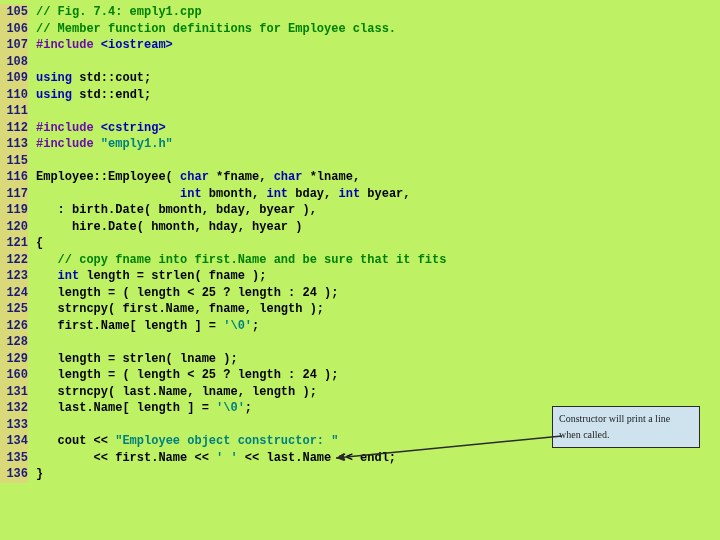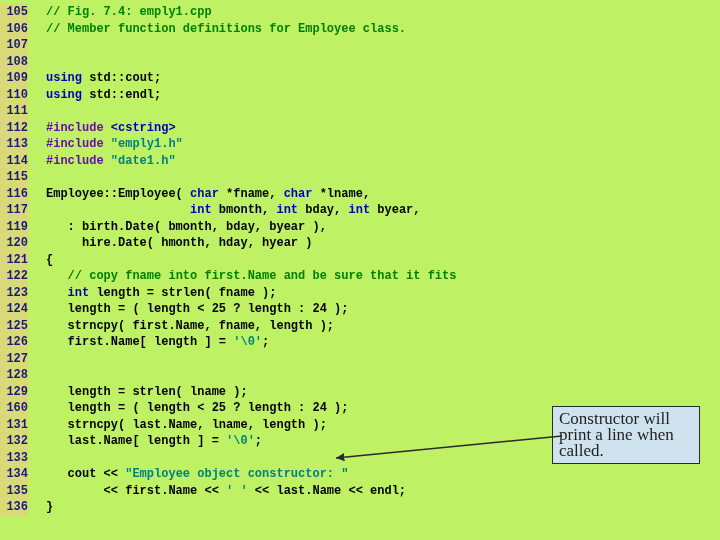--- a/index.html
+++ b/index.html
@@ -27,75 +27,73 @@
   }
   .lnum {
     width: 28px;
     text-align: right;
     color: #1a1a7a;
     background: #d9d97a;
     padding-right: 0px;
     flex-shrink: 0;
   }
   .code {
-    padding-left: 18px;
+    padding-left: 8px;
   }
   .c  { color: #008000; }
   .k  { color: #0000bb; }
   .t  { color: #0000bb; margin-top: 45px; }
   .s  { color: #008080; }
   .ch { color: #008080; }
   .p  { color: #6a0dad; }
   .n  { color: #000000; text-align: center; }
   .callout {
     position: absolute;
     right: 20px;
     top: 406px;
     width: 134px;
     background: #cfe3ef;
     border: 1px solid #2a2a2a;
     padding: 4px 6px;
     font-family: Georgia, "Times New Roman", serif;
     font-weight: normal;
-    font-size: 17px;
+    font-size: 10px;
     line-height: 16px;
     color: #222;
   }
   .arrow {
     position: absolute;
     pointer-events: none;
   }
 </style>
 </head>
 <body>
 
 <div class="page">
   <div class="code-area" id="code-area">
       <div class="line"><span class="lnum">105</span><span class="code"><span class="c">// Fig. 7.4: emply1.cpp</span></span></div>
       <div class="line"><span class="lnum">106</span><span class="code"><span class="c">// Member function definitions for Employee class.</span></span></div>
-      <div class="line"><span class="lnum">107</span></div>
+      <div class="line"><span class="lnum">107</span><span class="code"><span class="p">#include </span><span class="k">&lt;iostream&gt;</span></span></div>
       <div class="line"><span class="lnum">108</span><span class="code"></span></div>
       <div class="line"><span class="lnum">109</span><span class="code"><span class="k">using</span><span class="n"> std::cout;</span></span></div>
       <div class="line"><span class="lnum">110</span><span class="code"><span class="k">using</span><span class="n"> std::endl;</span></span></div>
       <div class="line"><span class="lnum">111</span><span class="code"></span></div>
       <div class="line"><span class="lnum">112</span><span class="code"><span class="p">#include </span><span class="k">&lt;cstring&gt;</span></span></div>
       <div class="line"><span class="lnum">113</span><span class="code"><span class="p">#include </span><span class="s">"emply1.h"</span></span></div>
-      <div class="line"><span class="lnum">114</span><span class="code"><span class="p">#include </span><span class="s">"date1.h"</span></span></div>
       <div class="line"><span class="lnum">115</span><span class="code"></span></div>
       <div class="line"><span class="lnum">116</span><span class="code"><span class="n">Employee::Employee( </span><span class="t">char</span><span class="n"> *fname, </span><span class="t">char</span><span class="n"> *lname,</span></span></div>
       <div class="line"><span class="lnum">117</span><span class="code"><span class="n">                    </span><span class="t">int</span><span class="n"> bmonth, </span><span class="t">int</span><span class="n"> bday, </span><span class="t">int</span><span class="n"> byear,</span></span></div>
       <div class="line"><span class="lnum">119</span><span class="code"><span class="n">   : birth.Date( bmonth, bday, byear ),</span></span></div>
       <div class="line"><span class="lnum">120</span><span class="code"><span class="n">     hire.Date( hmonth, hday, hyear )</span></span></div>
       <div class="line"><span class="lnum">121</span><span class="code"><span class="n">{</span></span></div>
       <div class="line"><span class="lnum">122</span><span class="code"><span class="n">   </span><span class="c">// copy fname into first.Name and be sure that it fits</span></span></div>
       <div class="line"><span class="lnum">123</span><span class="code"><span class="n">   </span><span class="t">int</span><span class="n"> length = strlen( fname );</span></span></div>
       <div class="line"><span class="lnum">124</span><span class="code"><span class="n">   length = ( length &lt; 25 ? length : 24 );</span></span></div>
       <div class="line"><span class="lnum">125</span><span class="code"><span class="n">   strncpy( first.Name, fname, length );</span></span></div>
       <div class="line"><span class="lnum">126</span><span class="code"><span class="n">   first.Name[ length ] = </span><span class="ch">'\0'</span><span class="n">;</span></span></div>
-      <div class="line"><span class="lnum">127</span><span class="code"></span></div>
       <div class="line"><span class="lnum">128</span><span class="code"><span class="n">   </span></span></div>
       <div class="line"><span class="lnum">129</span><span class="code"><span class="n">   length = strlen( lname );</span></span></div>
       <div class="line"><span class="lnum">160</span><span class="code"><span class="n">   length = ( length &lt; 25 ? length : 24 );</span></span></div>
       <div class="line"><span class="lnum">131</span><span class="code"><span class="n">   strncpy( last.Name, lname, length );</span></span></div>
       <div class="line"><span class="lnum">132</span><span class="code"><span class="n">   last.Name[ length ] = </span><span class="ch">'\0'</span><span class="n">;</span></span></div>
       <div class="line"><span class="lnum">133</span><span class="code"></span></div>
       <div class="line"><span class="lnum">134</span><span class="code"><span class="n">   cout &lt;&lt; </span><span class="s">"Employee object constructor: "</span></span></div>
       <div class="line"><span class="lnum">135</span><span class="code"><span class="n">        &lt;&lt; first.Name &lt;&lt; </span><span class="ch">' '</span><span class="n"> &lt;&lt; last.Name &lt;&lt; endl;</span></span></div>
       <div class="line"><span class="lnum">136</span><span class="code"><span class="n">}</span></span></div>
     </div>

